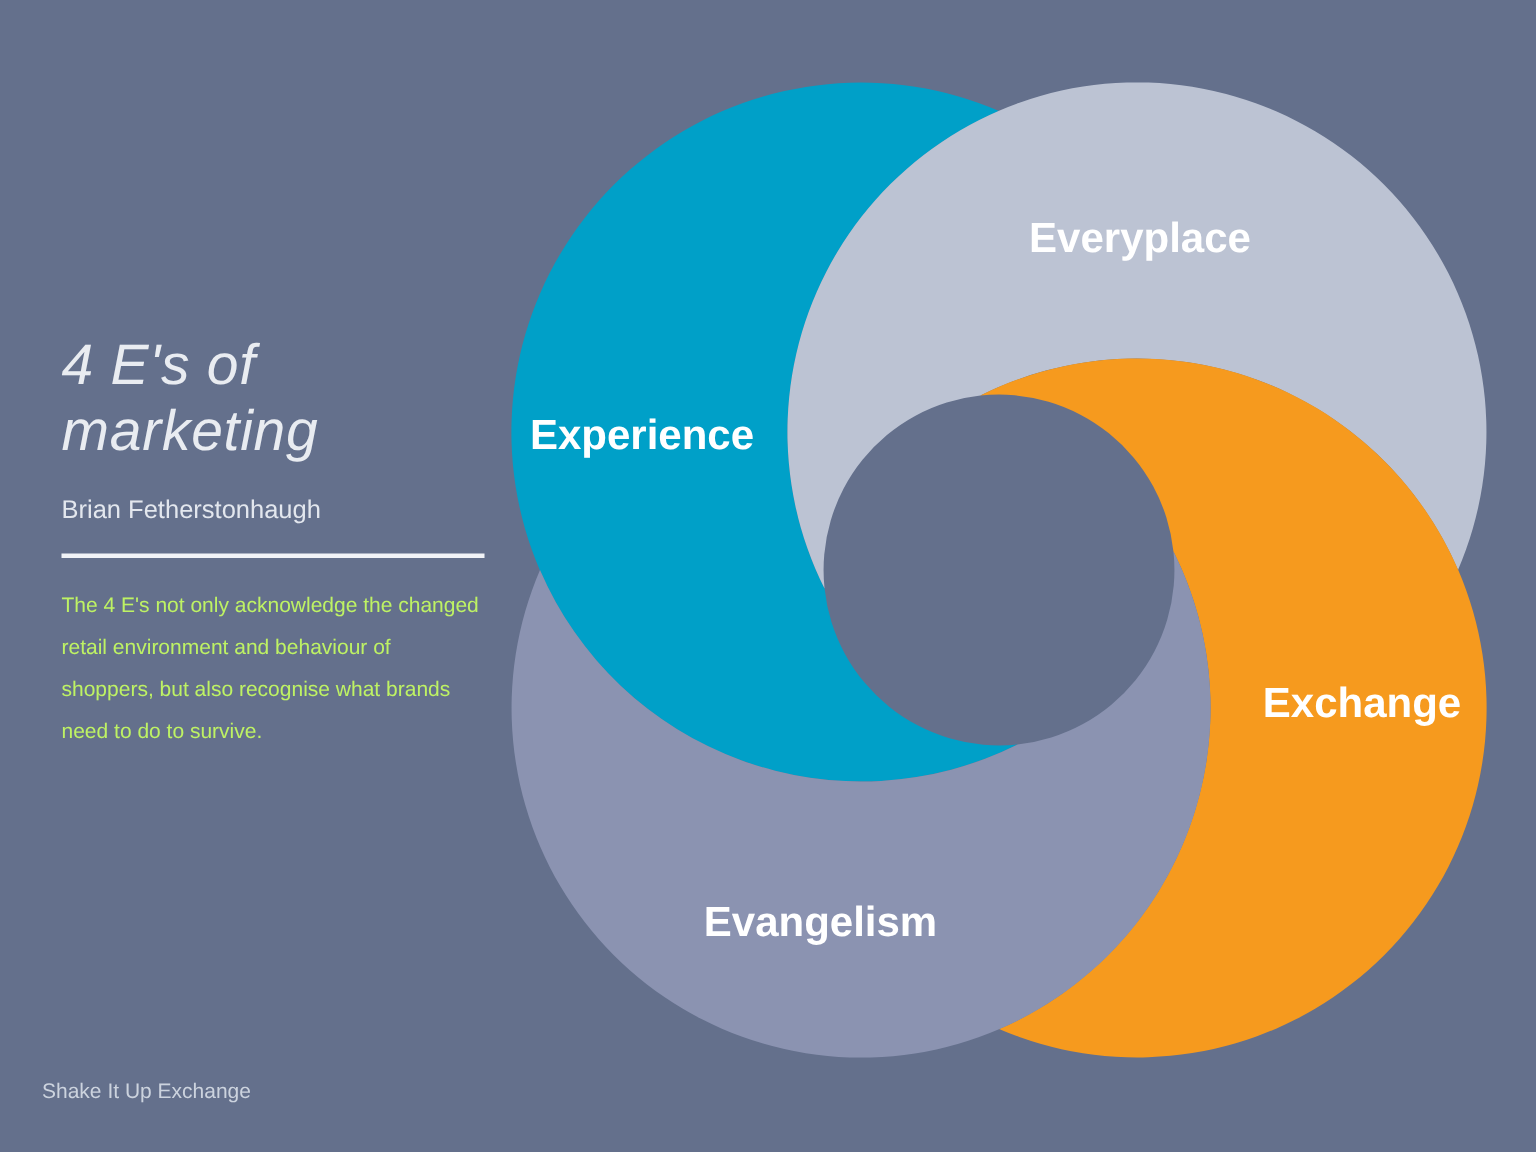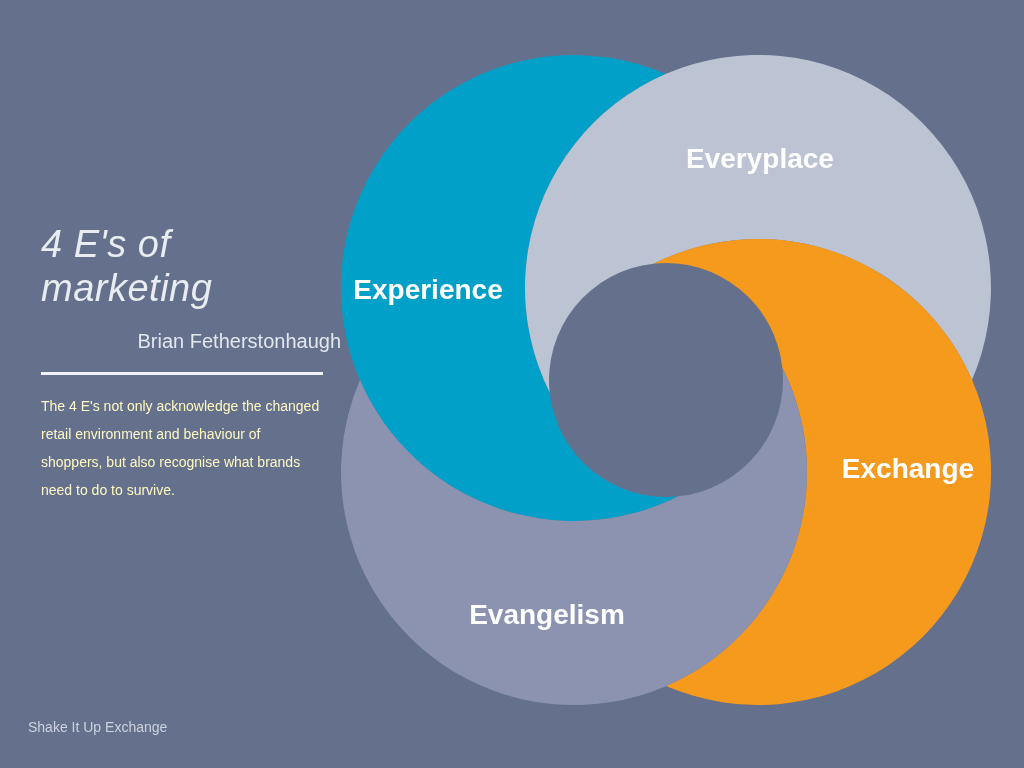--- a/index.html
+++ b/index.html
@@ -28,35 +28,34 @@
   .title{
     font-size:38px;
     line-height:44px;
     font-style:italic;
     letter-spacing:.5px;
     white-space:pre-line;
     color:#e9ecf1;
   }
   .author{
     margin-top:20px;
-    font-size:20px;
+    font-size:17px;
     color:#e3e7ee;
-    text-align:right;
   }
   .divider{
     margin-top:19px;
     width:282px;height:3px;
     background:#f1f3f7;
   }
   .description{
     margin-top:17px;
     font-size:14px;
     line-height:28px;
     white-space:pre-line;
-    color:#fef9c3;
+    color:#bef264;
   }
   .footer{
     position:absolute;
     left:28px;bottom:33px;
     font-size:14px;
     color:#ccd3de;
   }
 </style>
 </head>
 <body>

